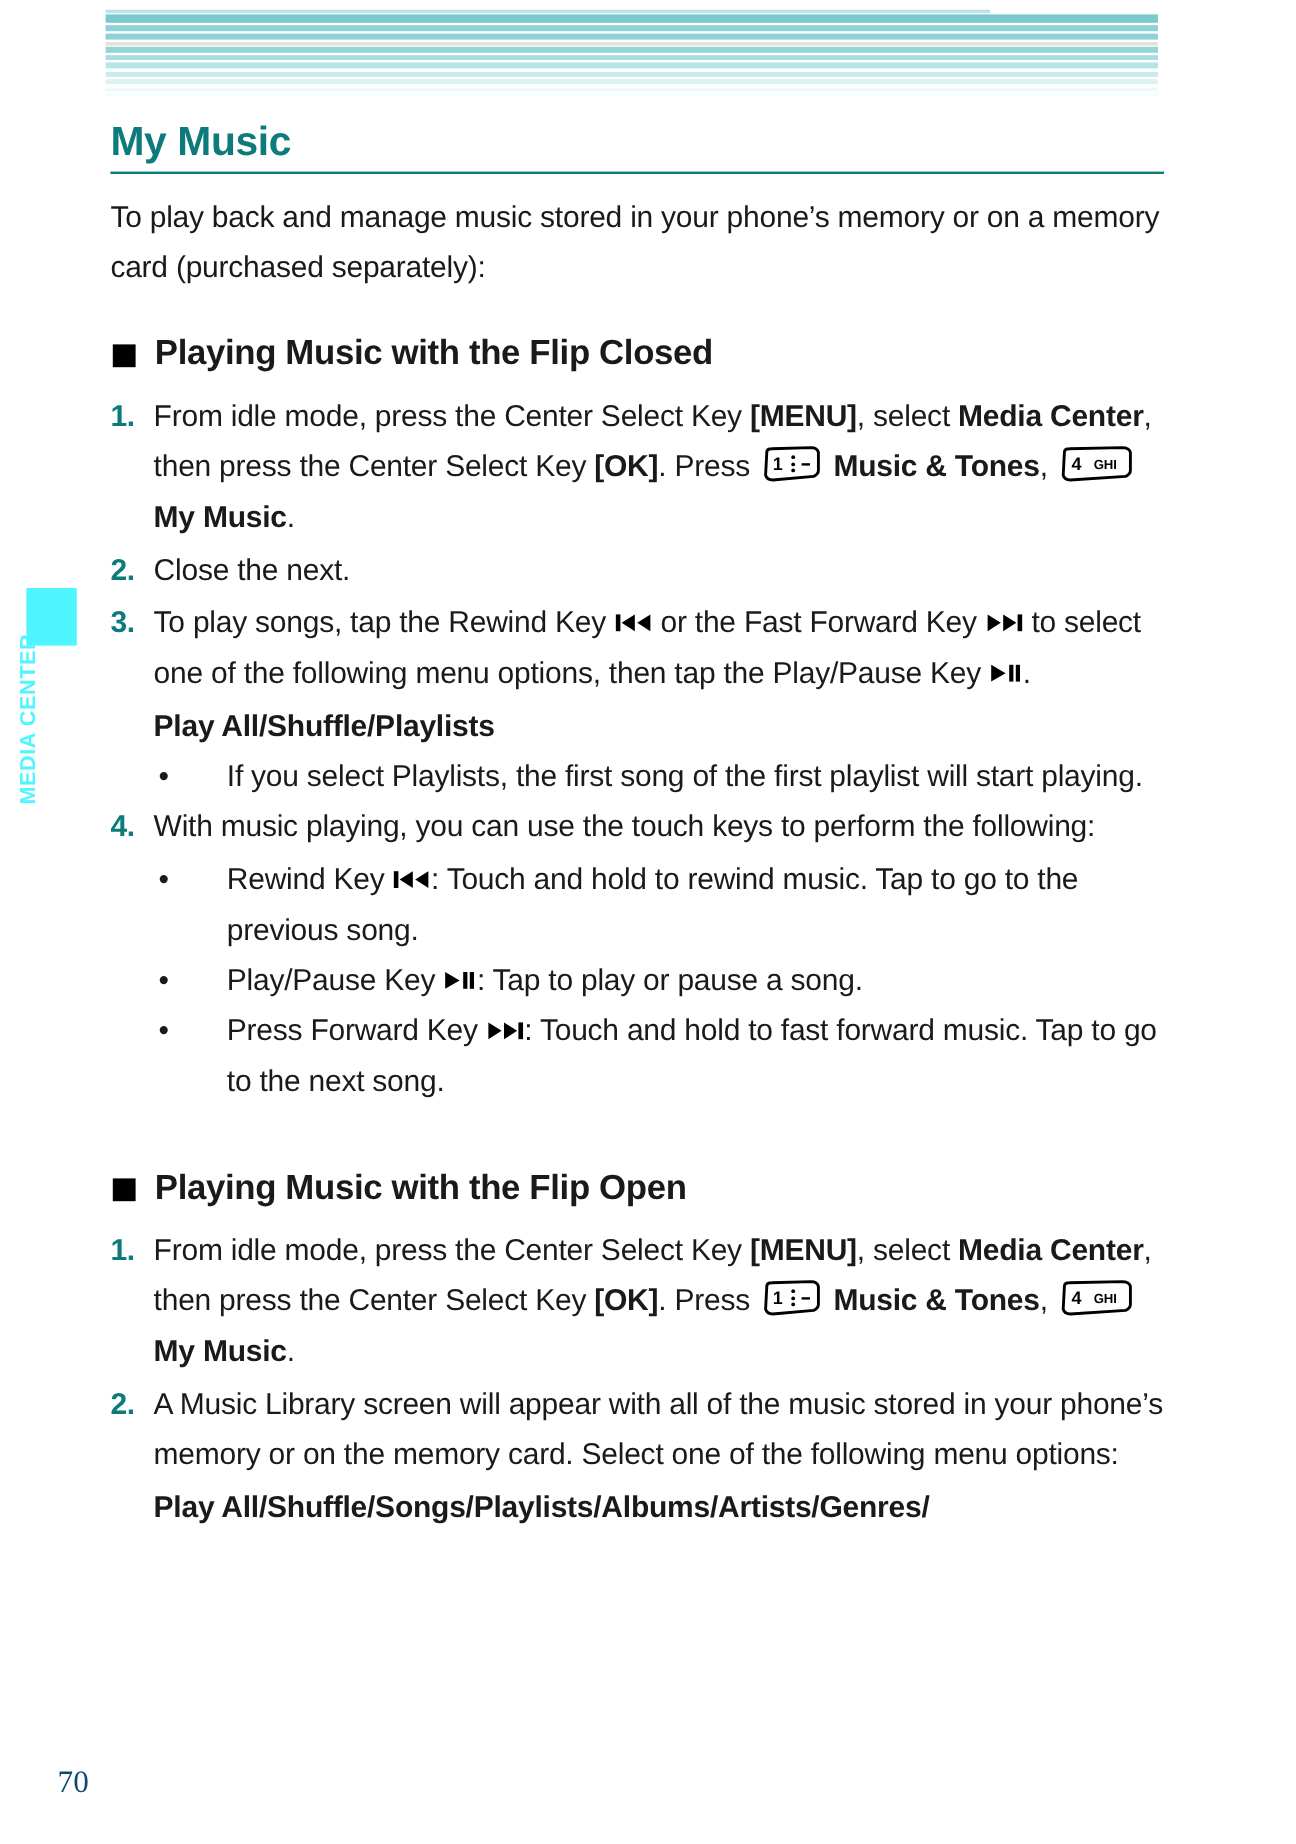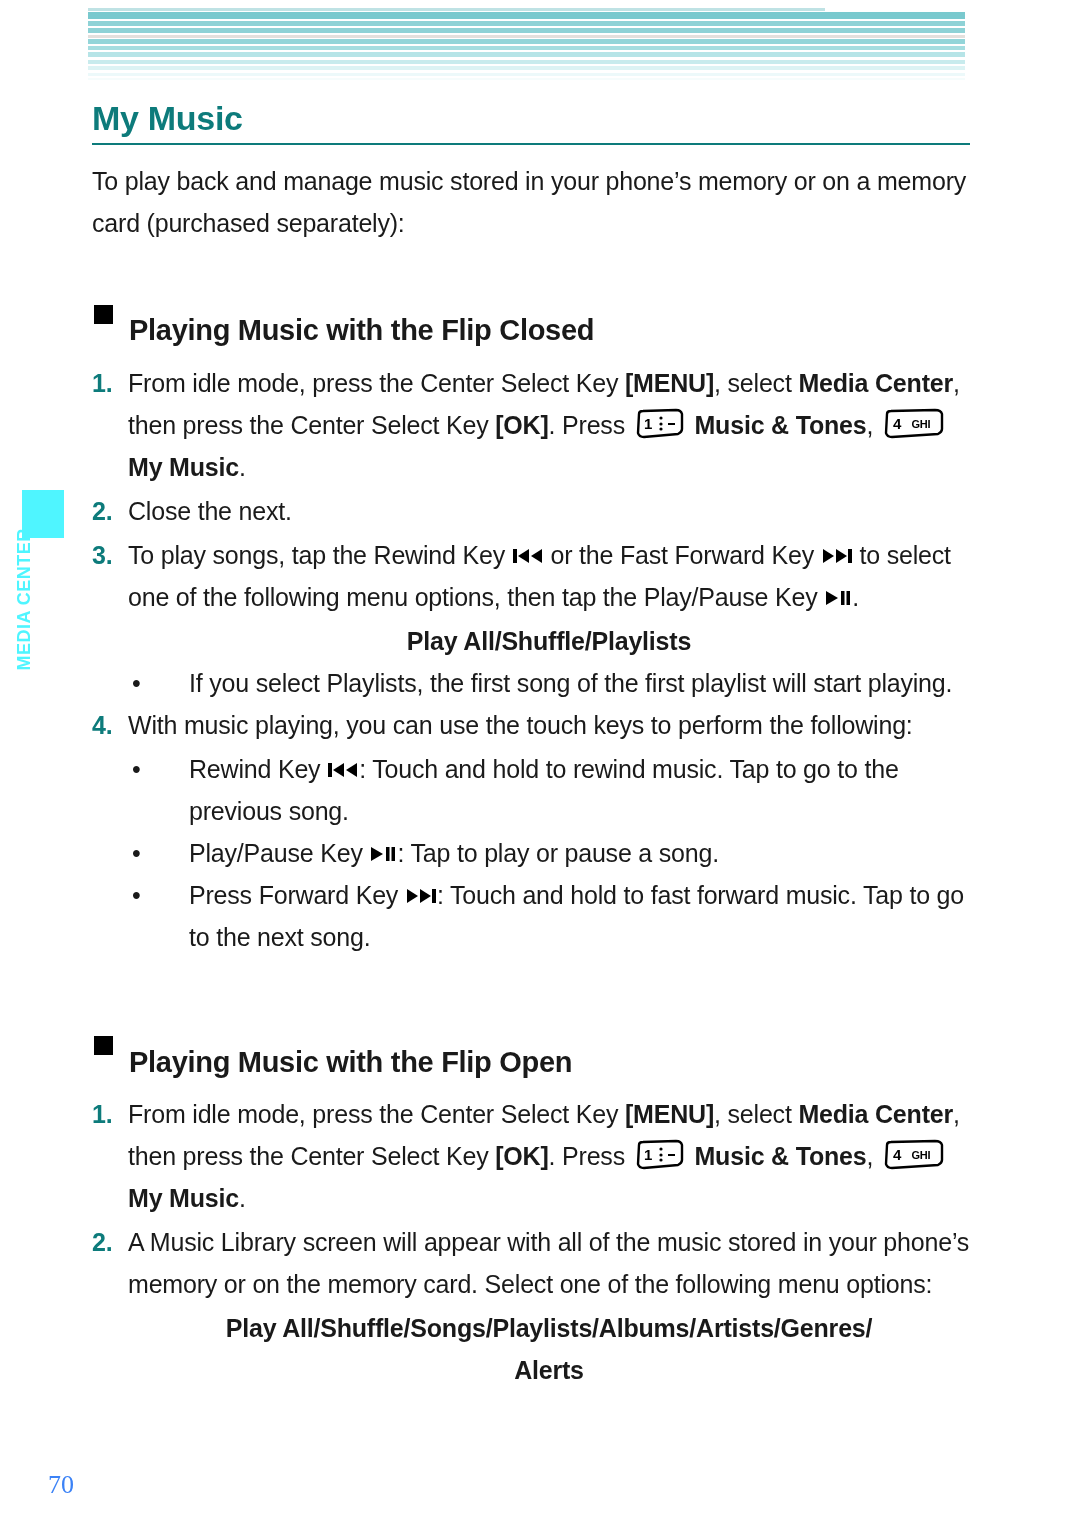--- a/index.html
+++ b/index.html
@@ -94,21 +94,20 @@
     background: #000;
     flex: 0 0 auto;
     position: relative;
     top: 1px;
   }
   .section-head .section-title {
     font-size: 29px;
     font-weight: bold;
     letter-spacing: -0.3px;
     line-height: 1.15;
-    margin-top: 36px;
   }
 
   
   .step {
     display: flex;
     margin: 0 0 2px 0;
     font-size: 25px;
     line-height: 1.68;
     letter-spacing: -0.2px;
   }
@@ -120,21 +119,20 @@
   }
   .step-body { flex: 1 1 auto; }
   .step-body b { font-weight: bold; }
 
   
   .subline {
     font-size: 25px;
     line-height: 1.68;
     letter-spacing: -0.2px;
     margin-left: 36px;
-    text-align: center;
   }
   .subline.bold { font-weight: bold; }
   .bullet-item {
     display: flex;
     margin-left: 40px;
     font-size: 25px;
     line-height: 1.68;
     letter-spacing: -0.2px;
   }
   .bullet-dot {
@@ -161,21 +159,21 @@
   }
   .keycap svg { display: block; }
 
   
   #page-number {
     position: absolute;
     left: 48px;
     top: 1470px;
     font-family: "Liberation Serif", serif;
     font-size: 26px;
-    color: #3b82f6;
+    color: #0c4a6e;
   }
 </style>
 </head>
 <body>
 
 <div id="stripes">
   <div class="stripe short" style="top:0px;  height:3px;  background:#bfe2e4;"></div>
   <div class="stripe" style="top:4px;  height:7px;  background:#79c9ce;"></div>
   <div class="stripe" style="top:13px; height:5px;  background:#8ed2d6;"></div>
   <div class="stripe" style="top:20px; height:5px;  background:#8ed2d6;"></div>
@@ -323,17 +321,16 @@
         </svg>
       </span><span> </span><b>My Music</b><span>.</span></span>
   </div>
 
   <div class="step">
     <span class="step-num" style="color: rgb(13, 123, 123);">2.</span>
     <span class="step-body">A Music Library screen will appear with all of the music stored in your phone’s memory or on the memory card. Select one of the following menu options:</span>
   </div>
 
   <div class="subline bold">Play All/Shuffle/Songs/Playlists/Albums/Artists/Genres/</div>
-  <div class="subline bold">Alerts</div>
 
 </div>
 
 <div id="page-number">70</div>
 
 </body></html>

